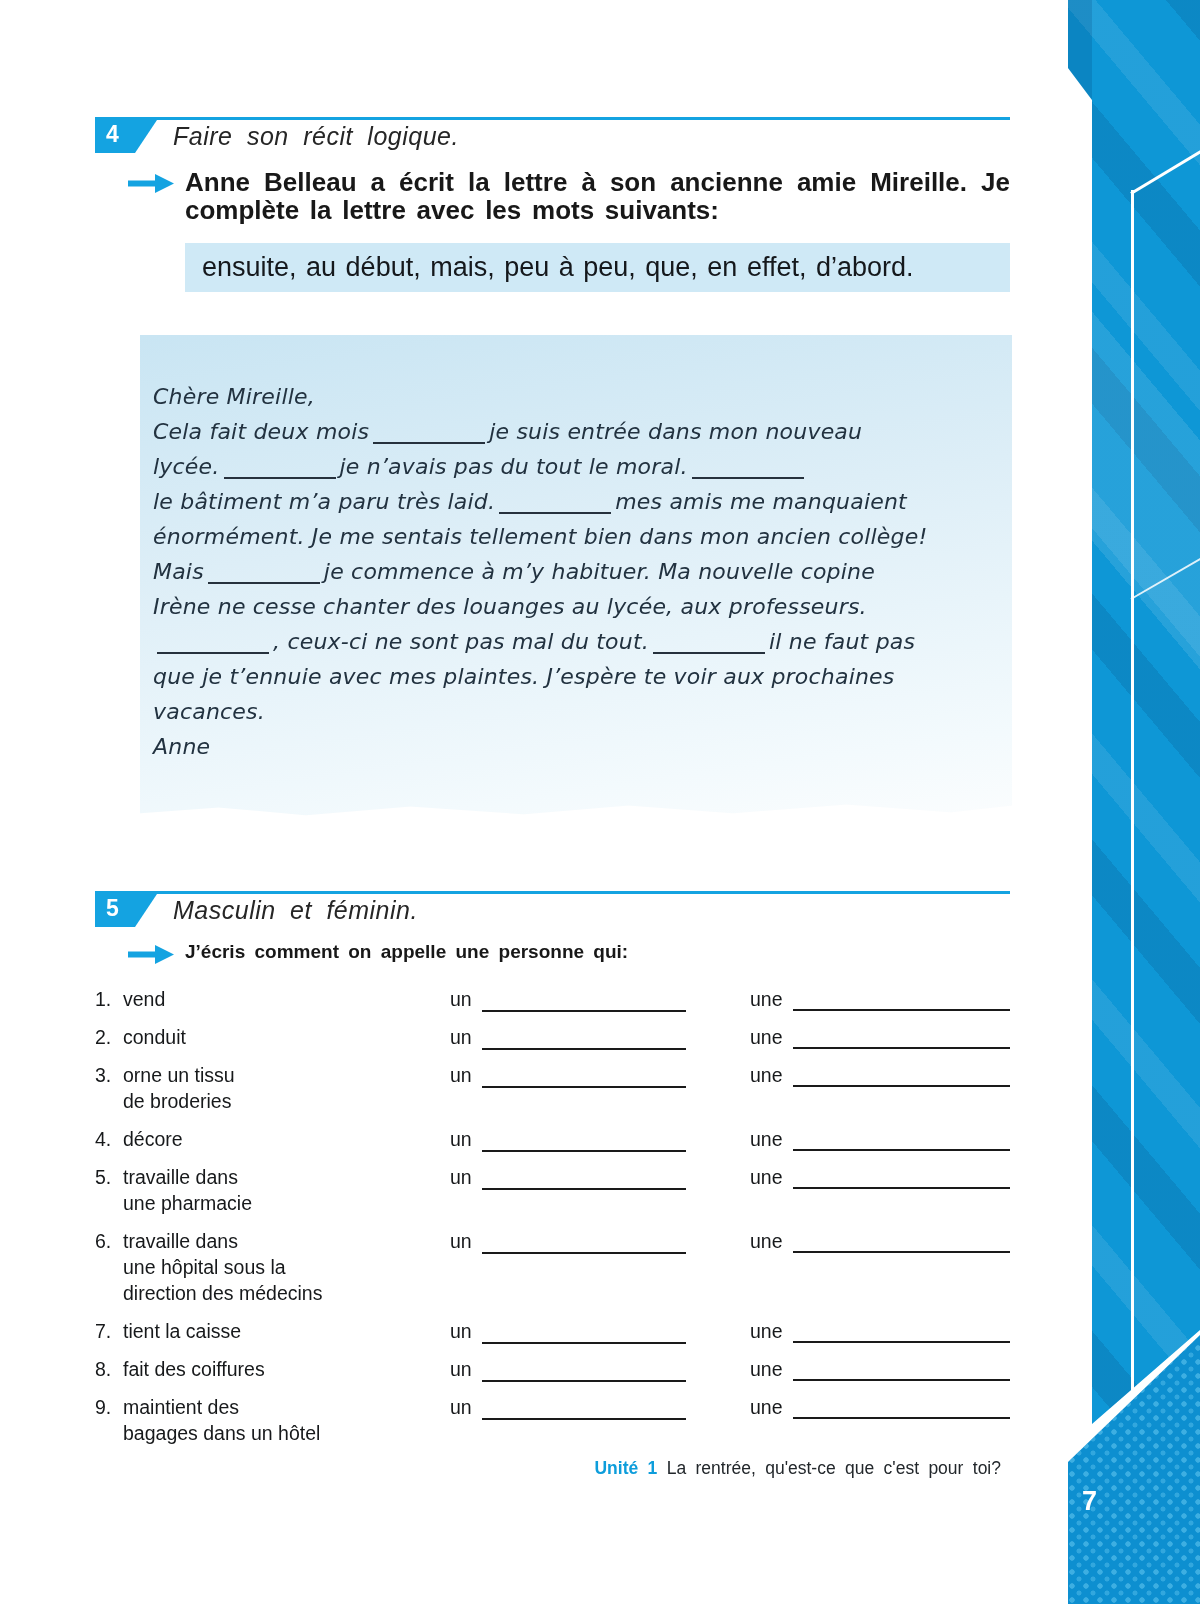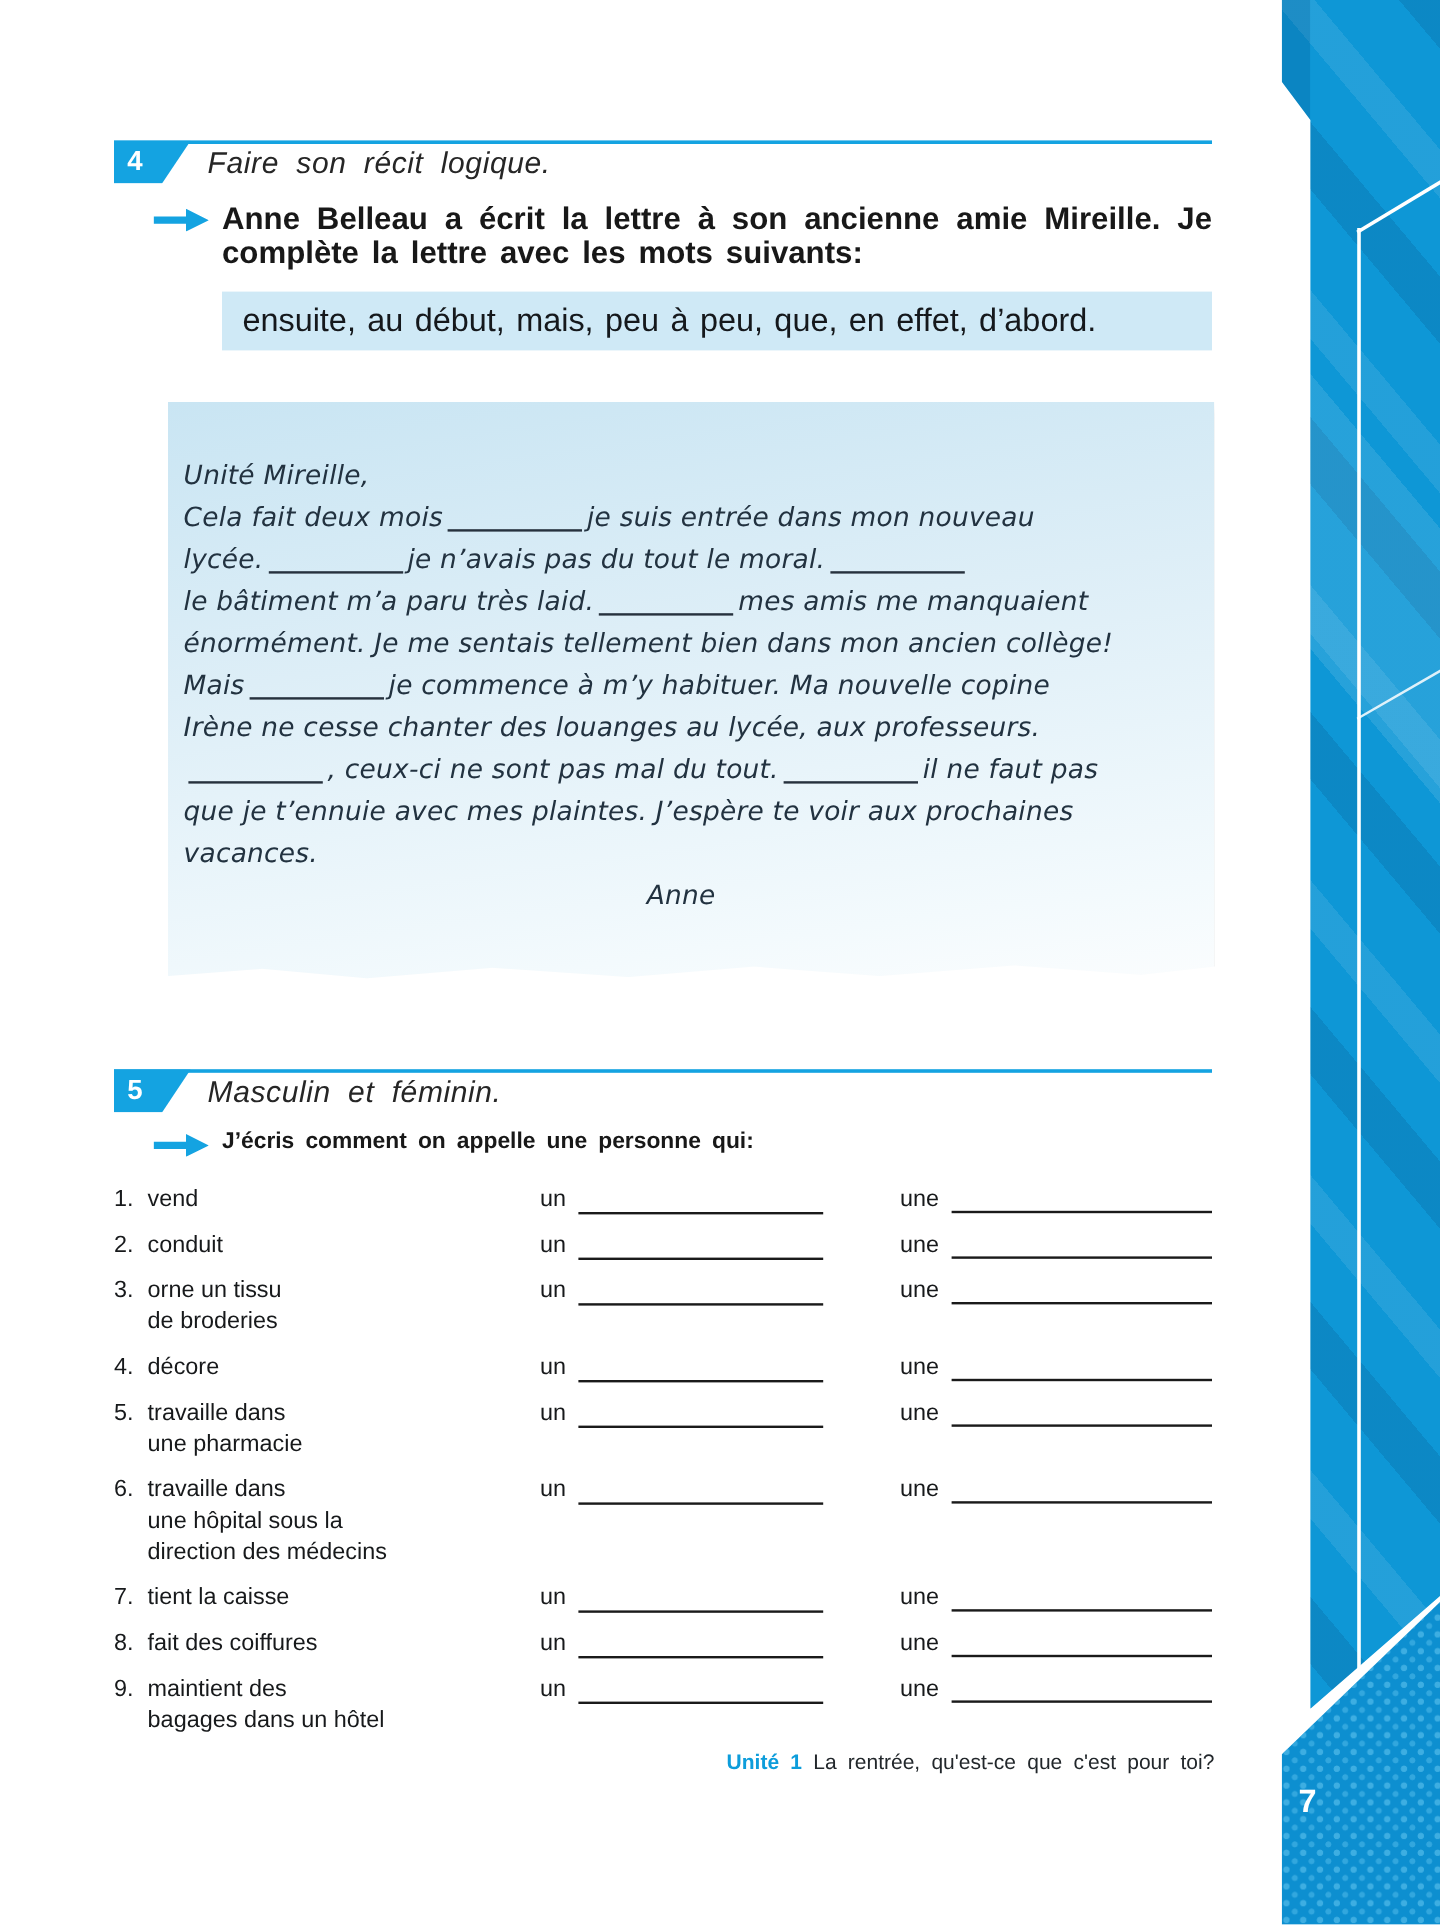--- a/index.html
+++ b/index.html
@@ -48,34 +48,34 @@
   
   .letter{left:140px;top:335px;width:872px;height:487px;
     background:linear-gradient(172deg,#c9e5f3 0%,#ddeef7 40%,#f3fafd 85%,#fbfdfe 100%);
     clip-path:polygon(0% 0%,100% 0%,100% 96.6%,93% 98%,81% 96.4%,68% 98.2%,56% 96.6%,44% 98.4%,31% 96.8%,19% 98.6%,9% 97%,0% 98.2%);
     filter:drop-shadow(5px 6px 4px rgba(45,60,72,0.55));}
   .letter-inner{padding:44px 10px 0 13px;font-family:"DejaVu Sans",sans-serif;font-style:italic;
     font-size:22px;line-height:35px;color:#223240;letter-spacing:0.2px;}
   .letter-line{white-space:nowrap;}
   .lblank{display:inline-block;width:112px;height:14px;border-bottom:2px solid #26313d;
     vertical-align:-5px;margin:0 4px;}
-  .letter-sign{text-align:center;padding-right:30px;}
+  .letter-sign{text-align:left;padding-right:30px;}
 
   
   .list{left:95px;top:986px;width:915px;}
   .lrow{display:flex;align-items:flex-start;margin-bottom:12px;font-size:19.5px;color:#17191b;line-height:26px;}
   .cell-item{width:355px;display:flex;}
   .lnum{width:28px;flex:none;}
   .cell-un{width:236px;margin-right:64px;display:flex;align-items:flex-end;}
   .cell-une{flex:1;display:flex;align-items:center;}
   .lab{flex:none;}
   .uline{flex:1;border-bottom:2px solid #1a1a1a;margin-left:10px;height:1.1em;}
 
   
-  .footer{left:97px;top:1458px;width:915px;text-align:right;font-size:17.5px;color:#22272b;word-spacing:4.5px;}
+  .footer{left:86px;top:1458px;width:915px;text-align:right;font-size:17.5px;color:#22272b;word-spacing:4.5px;}
   .unit-label{color:#0d9ddb;font-weight:bold;}
 </style>
 </head>
 <body>
 
 <div class="abs band-main"></div>
 <div class="abs band-corner"></div>
 <div class="abs band-vline"></div>
 <div class="abs band-diag1"></div>
 <div class="abs band-diag2"></div>
@@ -94,21 +94,21 @@
     </svg>
 </div>
 <div class="abs instr" style="top:168px;">Anne Belleau a écrit la lettre à son ancienne amie Mireille. Je complète la lettre avec les mots suivants:</div>
 
 <div class="abs wordbank">
   <div>ensuite, au début, mais, peu à peu, que, en effet, d’abord.</div>
 </div>
 
 <div class="abs letter">
   <div class="letter-inner">
-      <div class="letter-line"><span>Unité Mireille,</span></div>
+      <div class="letter-line"><span>Chère Mireille,</span></div>
       <div class="letter-line"><span>Cela fait deux mois</span><span class="lblank"></span><span>je suis entrée dans mon nouveau</span></div>
       <div class="letter-line"><span>lycée.</span><span class="lblank"></span><span>je n’avais pas du tout le moral.</span><span class="lblank"></span></div>
       <div class="letter-line"><span>le bâtiment m’a paru très laid.</span><span class="lblank"></span><span>mes amis me manquaient</span></div>
       <div class="letter-line"><span>énormément. Je me sentais tellement bien dans mon ancien collège!</span></div>
       <div class="letter-line"><span>Mais</span><span class="lblank"></span><span>je commence à m’y habituer. Ma nouvelle copine</span></div>
       <div class="letter-line"><span>Irène ne cesse chanter des louanges au lycée, aux professeurs.</span></div>
       <div class="letter-line"><span class="lblank"></span><span>, ceux-ci ne sont pas mal du tout.</span><span class="lblank"></span><span>il ne faut pas</span></div>
       <div class="letter-line"><span>que je t’ennuie avec mes plaintes. J’espère te voir aux prochaines</span></div>
       <div class="letter-line"><span>vacances.</span></div>
     </div>

